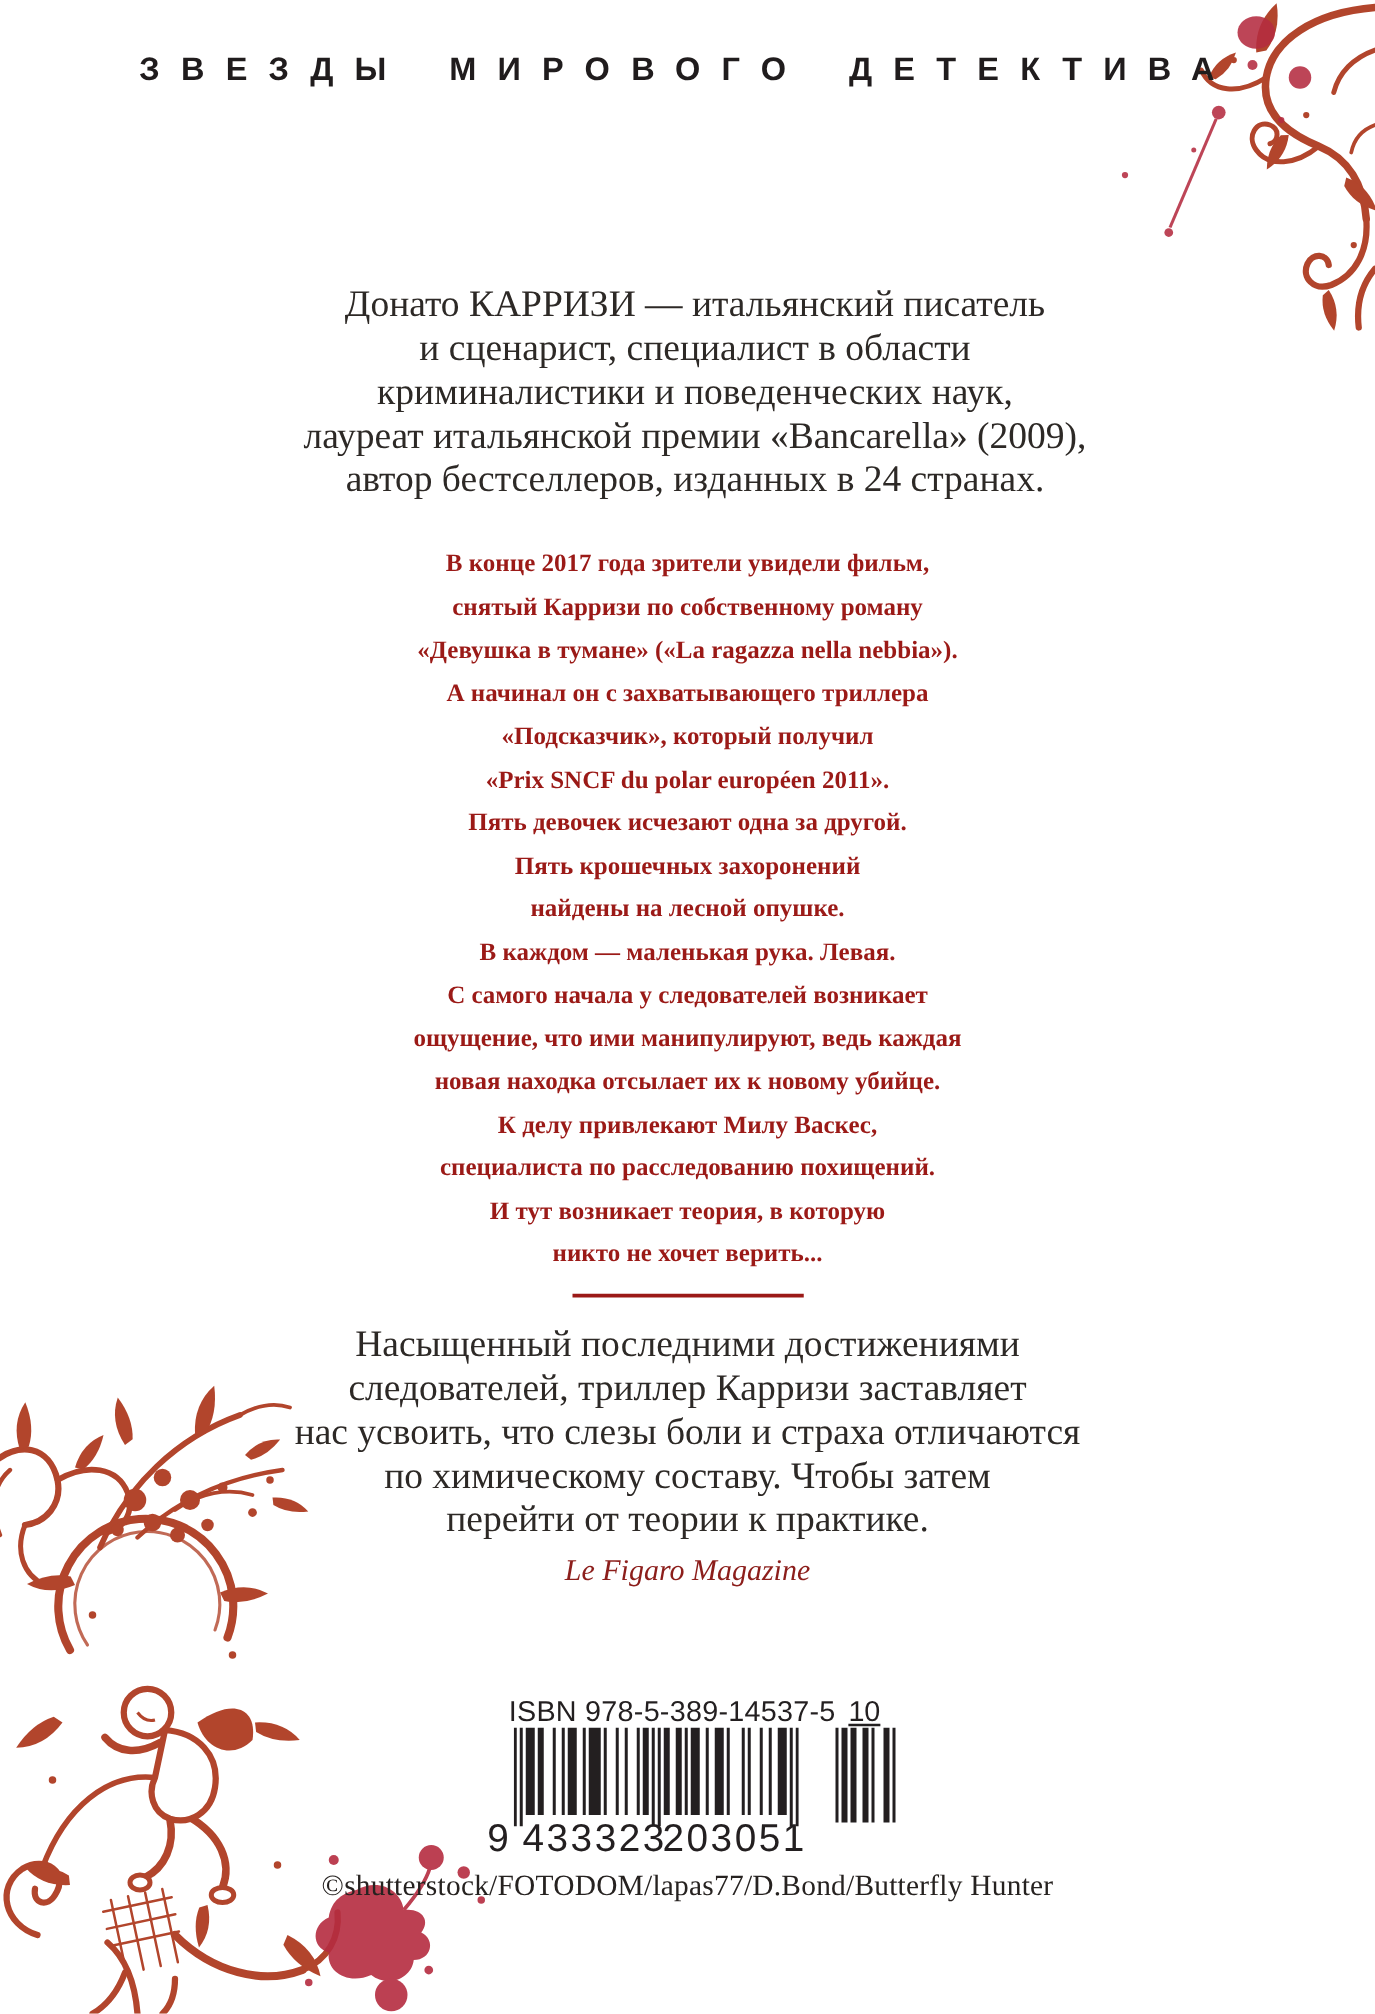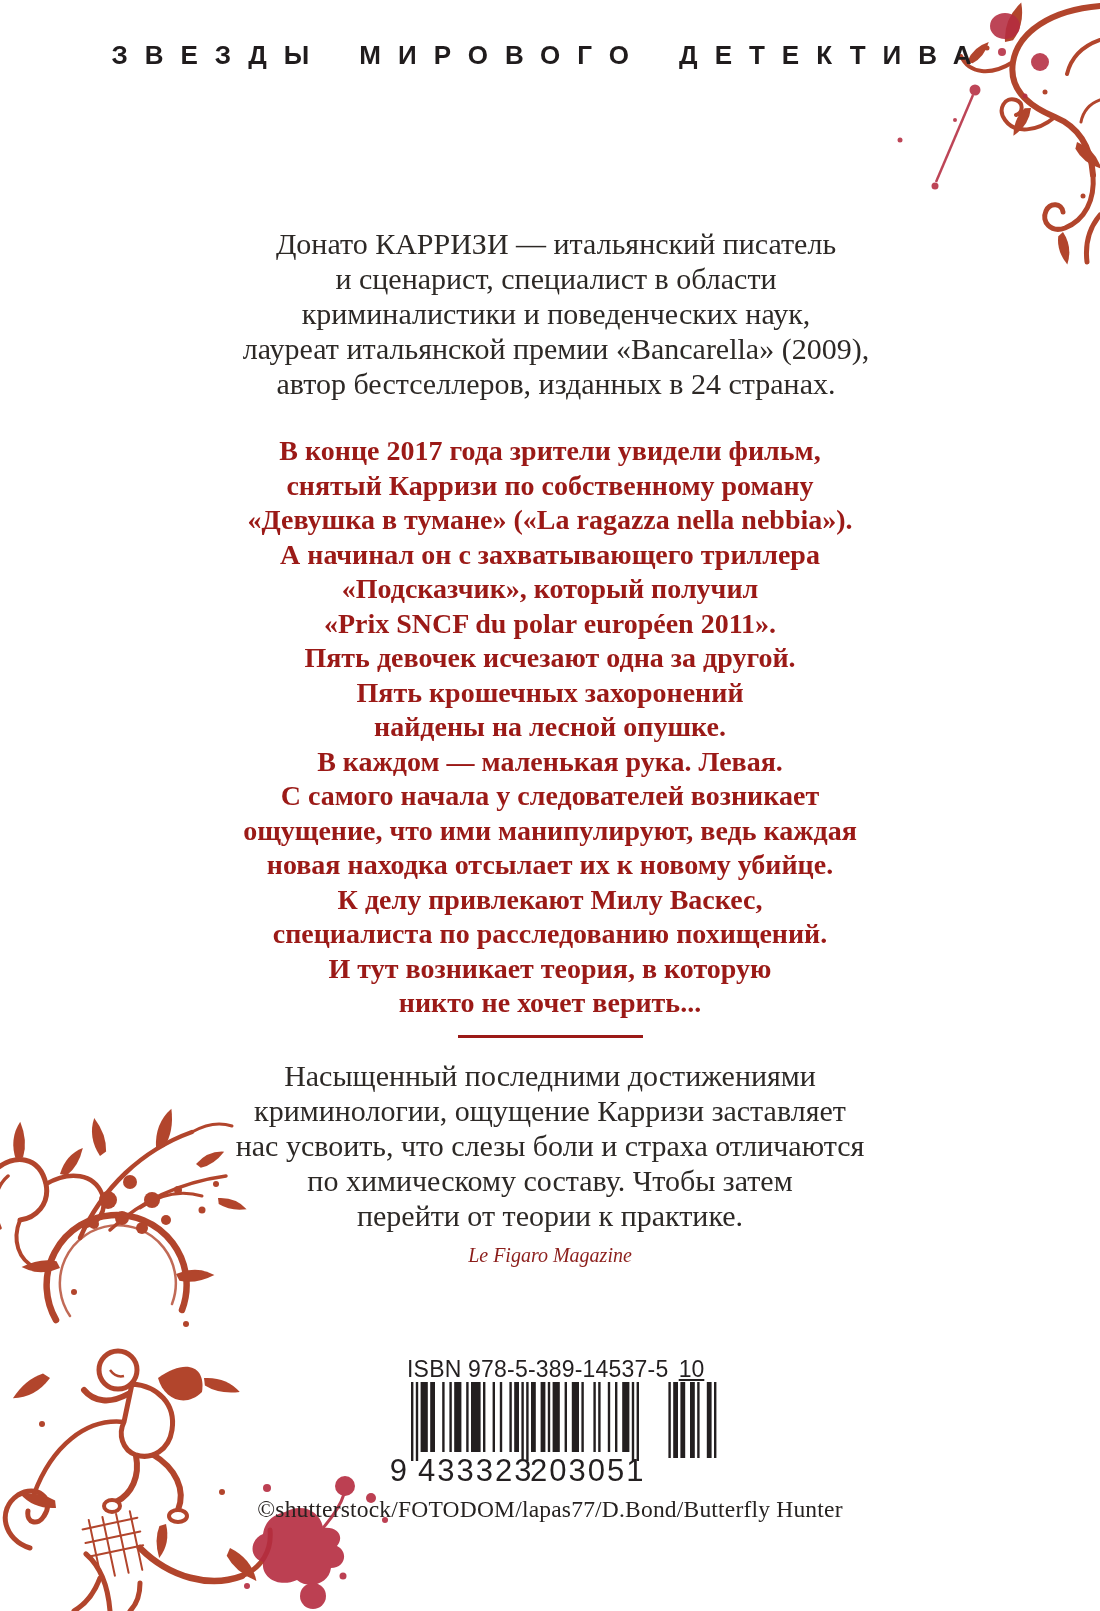--- a/index.html
+++ b/index.html
@@ -25,34 +25,34 @@
     font-weight:700;font-size:26px;letter-spacing:17px;word-spacing:9px;
     color:var(--title-dark,#201c1d);white-space:nowrap;
   }
   .bio{
     top:226px;left:70px;right:58px;
     font-size:30px;line-height:35px;color:var(--text-dark,#2d2926);
     white-space:pre-line;
   }
   .annotation{
     top:434px;left:40px;right:40px;
-    font-size:28px;line-height:34.5px;font-weight:700;
+    font-size:20px;line-height:34.5px;font-weight:700;
     color:var(--accent-red,#9b1a17);white-space:pre-line;
   }
   .divider{
     position:absolute;top:1035px;left:458px;width:185px;height:3px;
     background:var(--accent-red,#9b1a17);z-index:3;
   }
   .quote{
     top:1058px;left:70px;right:70px;
     font-size:30px;line-height:35px;color:var(--text-dark,#2d2926);
     white-space:pre-line;
   }
   .quote-source{
-    top:1244px;font-style:italic;font-size:20px;
+    top:1244px;font-style:italic;font-size:24px;
     color:var(--source-red,#8c1e1b);
   }
 
   
   .barcode-block{
     position:absolute;left:383px;top:1356px;width:345px;height:135px;z-index:3;
     font-family:"Liberation Sans","DejaVu Sans",sans-serif;color:#231f20;
   }
   .isbn-label{position:absolute;left:24px;top:0;width:236px;text-align:center;
     font-size:23px;letter-spacing:0.2px;white-space:nowrap;}
@@ -226,21 +226,21 @@
 ощущение, что ими манипулируют, ведь каждая
 новая находка отсылает их к новому убийце.
 К делу привлекают Милу Васкес,
 специалиста по расследованию похищений.
 И тут возникает теория, в которую
 никто не хочет верить...</div>
 
   <div class="divider"></div>
 
   <div class="txt quote">Насыщенный последними достижениями
-криминологии, ощущение Карризи заставляет
+следователей, триллер Карризи заставляет
 нас усвоить, что слезы боли и страха отличаются
 по химическому составу. Чтобы затем
 перейти от теории к практике.</div>
   <div class="txt quote-source">Le Figaro Magazine</div>
 
   <div class="barcode-block">
     <div class="isbn-label">ISBN 978-5-389-14537-5</div>
     <div class="addon-label">10</div>
     <svg id="barcode-main" width="228" height="80" viewBox="0 0 228 80" xmlns="http://www.w3.org/2000/svg">
         <rect x="0.0" y="0" width="2.4" height="79"></rect>

